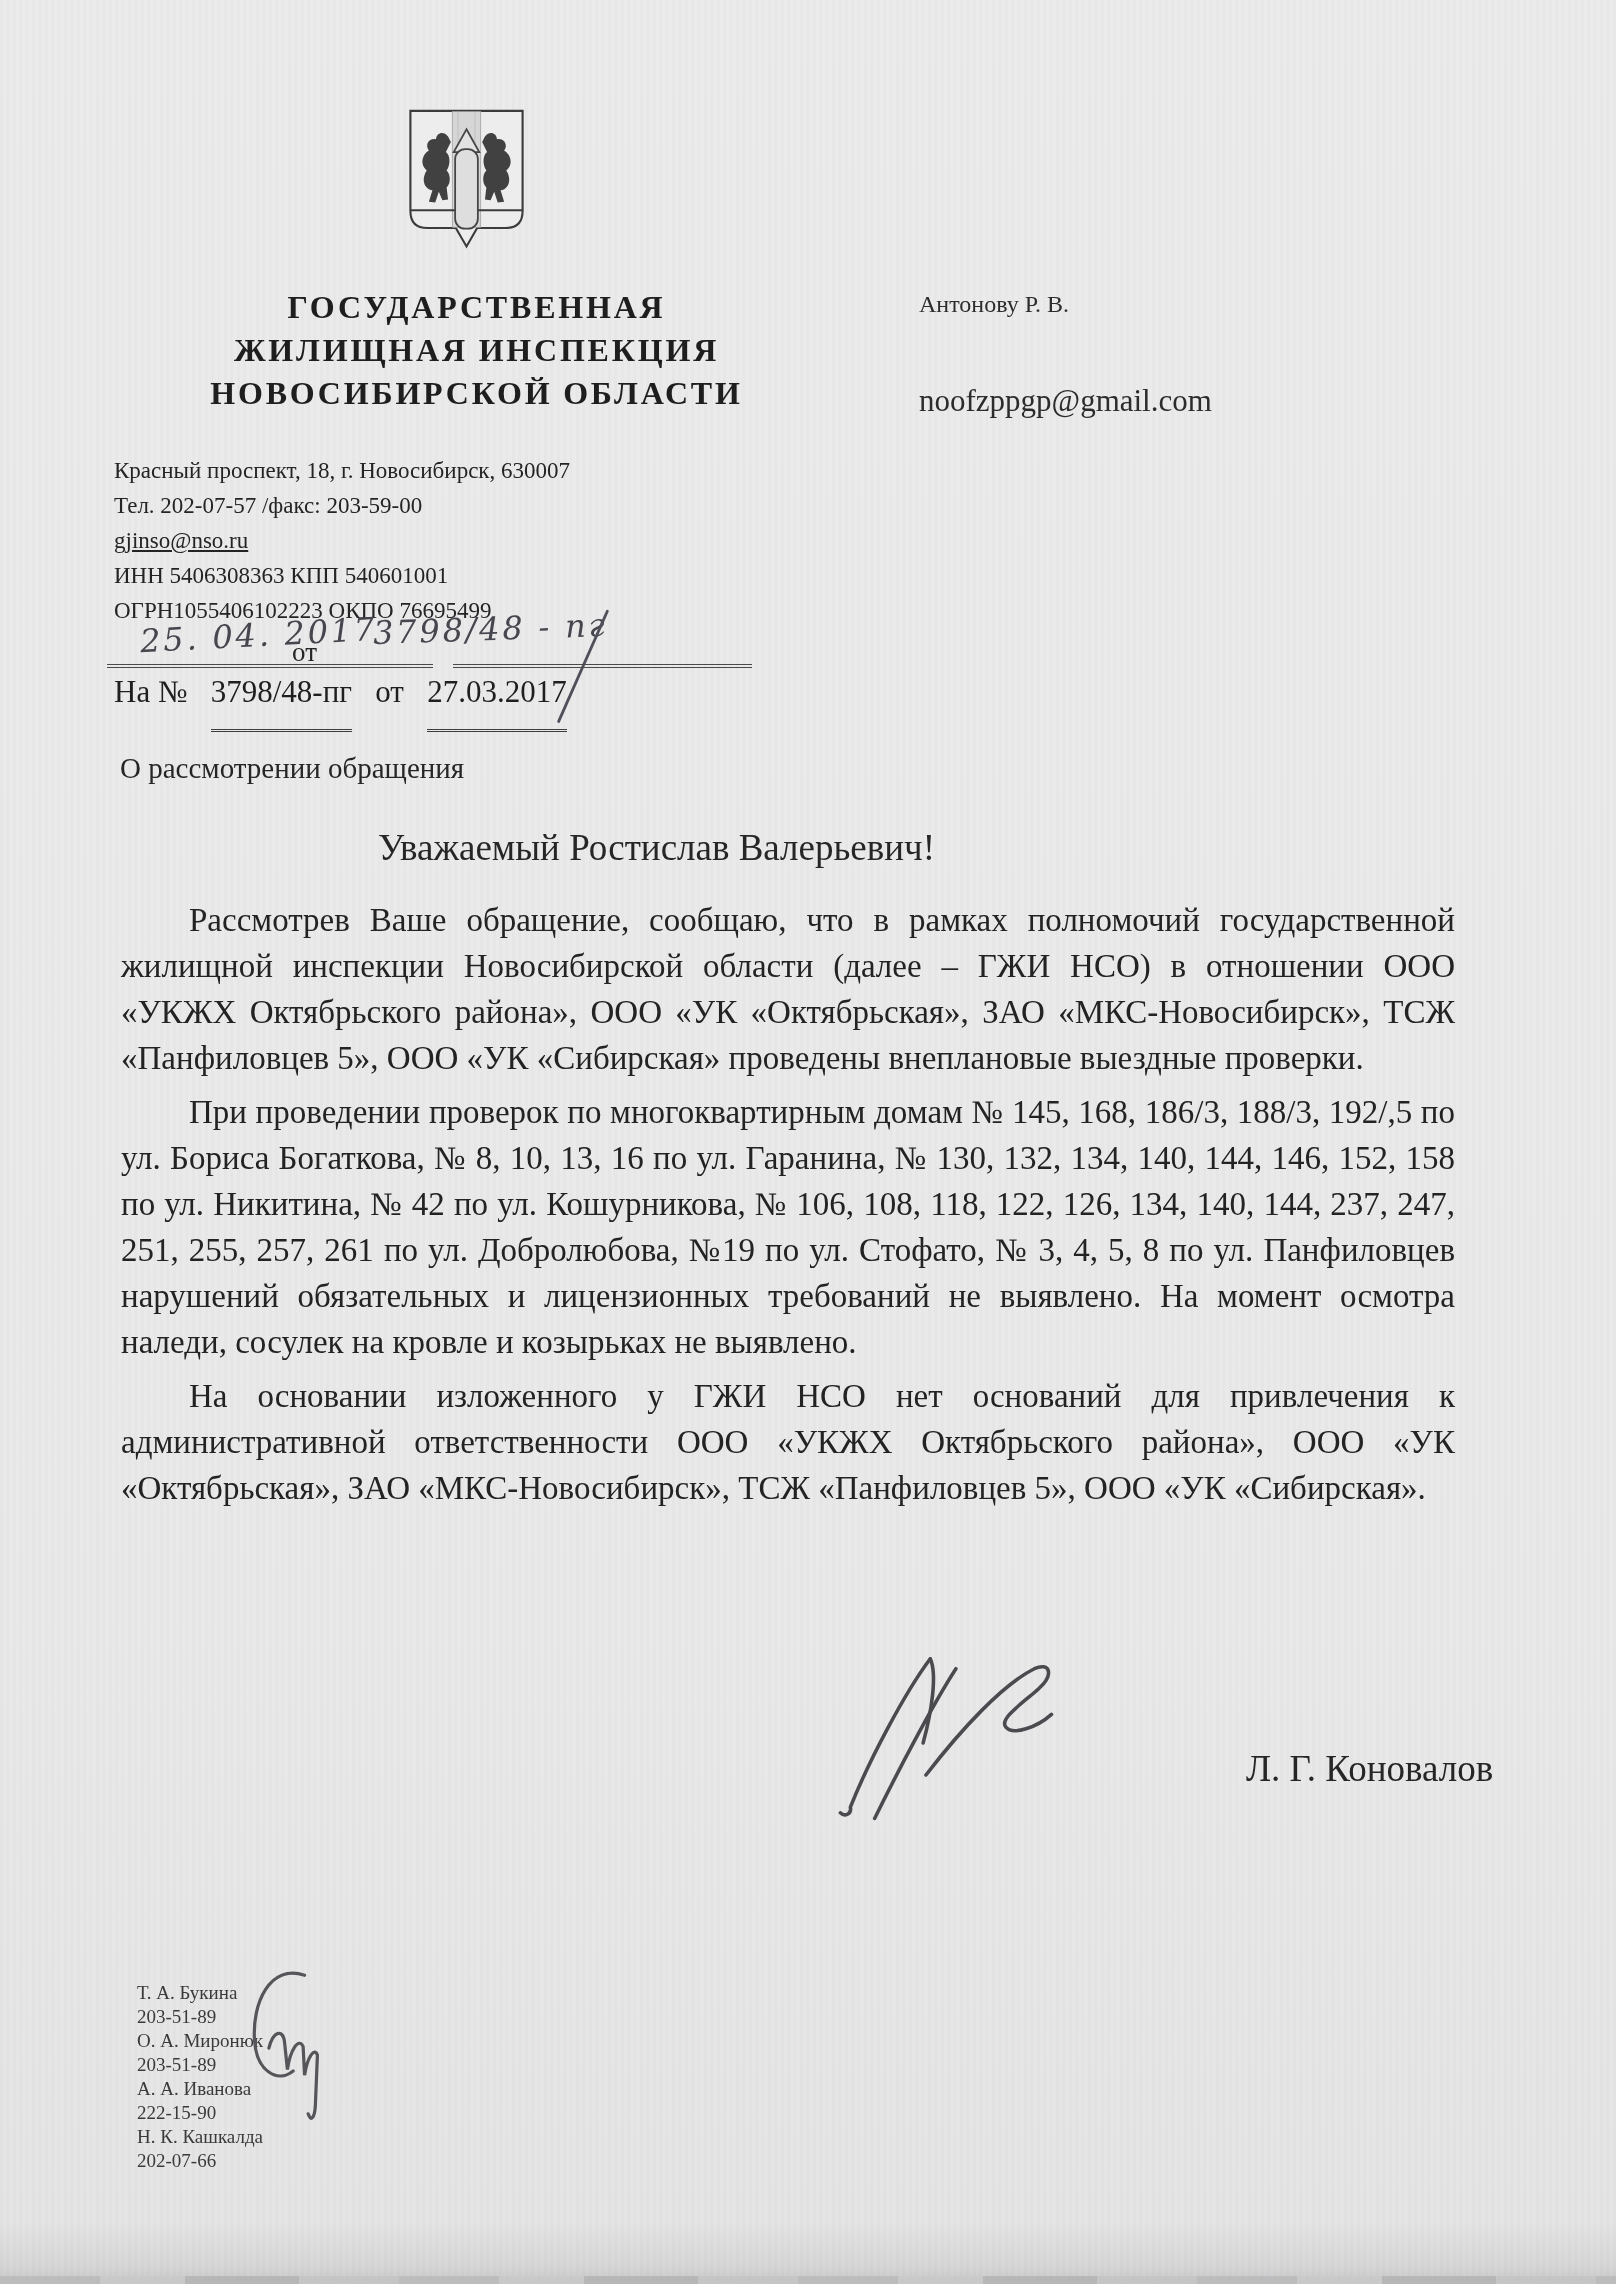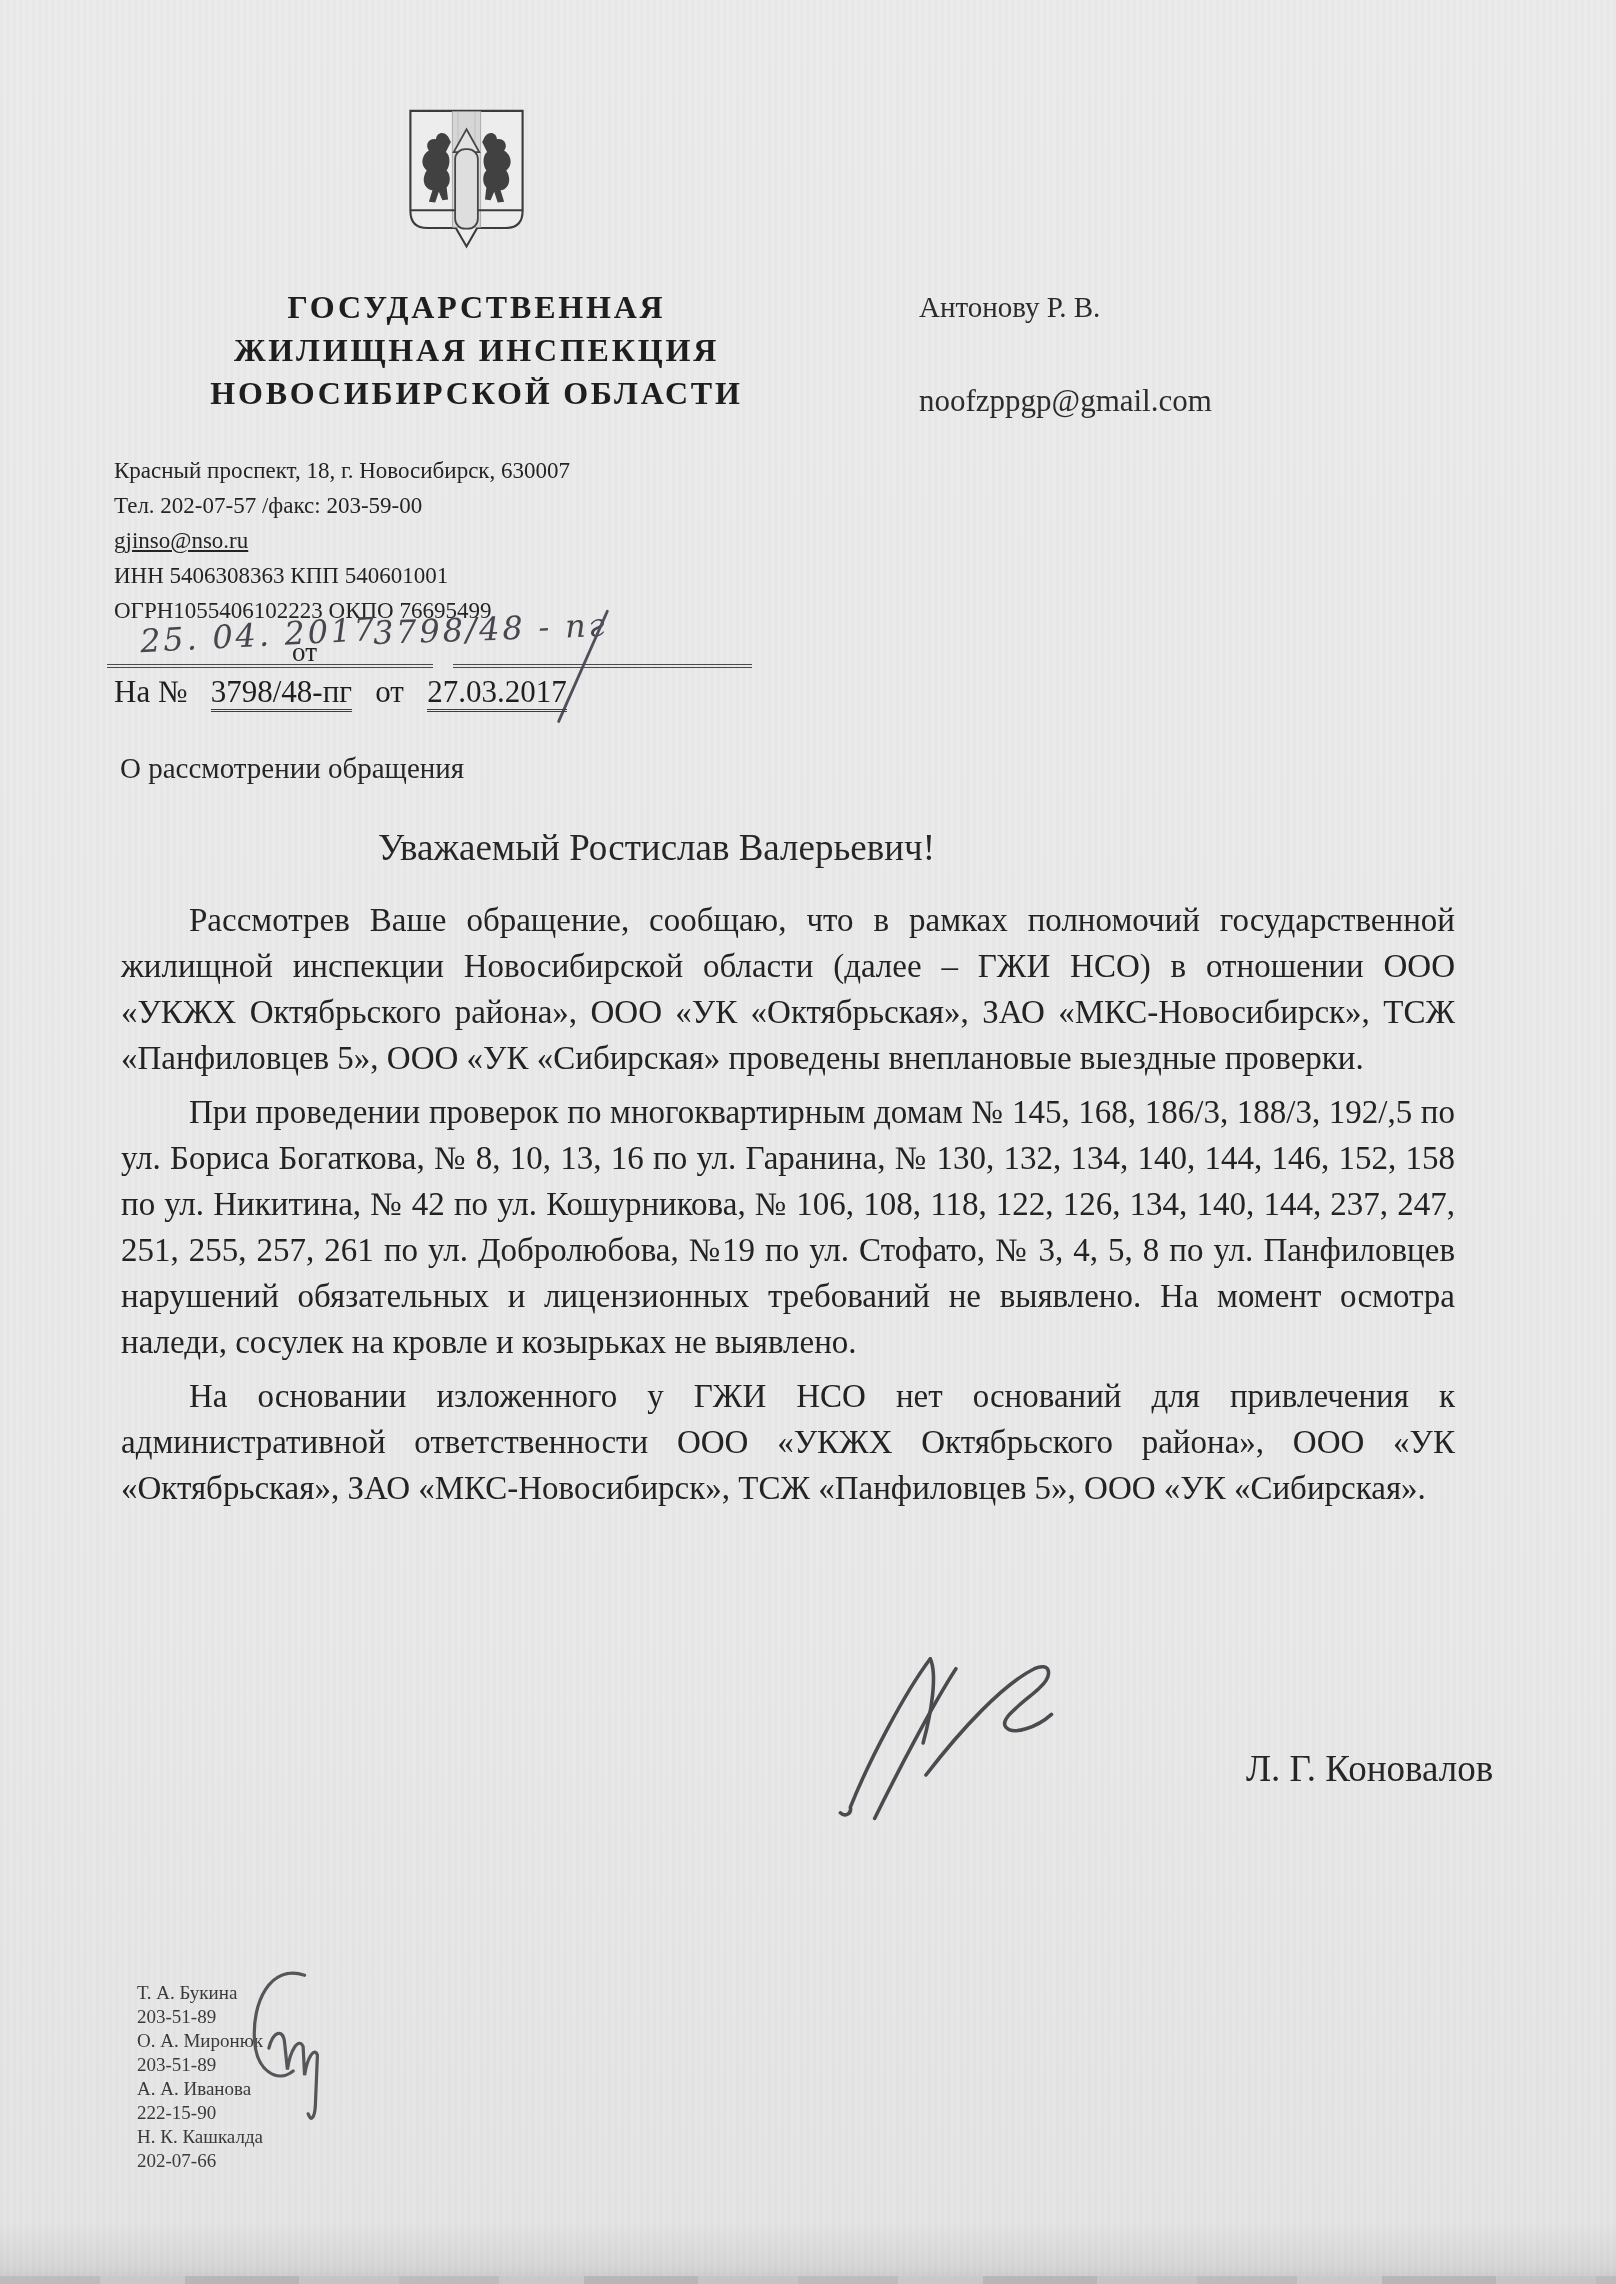--- a/index.html
+++ b/index.html
@@ -17,42 +17,42 @@
   .abs { position: absolute; }
 
   
   .coat { left: 405px; top: 108px; width: 123px; height: 142px; }
   .org-block {
     left: 124px; top: 286px; width: 705px;
     text-align: center; font-weight: bold;
     font-size: 32px; line-height: 43px; letter-spacing: 2.8px;
     color: #1e1e1e;
   }
-  .recipient-name { left: 919px; top: 291px; font-size: 29px; color: #2c2c2c; }
+  .recipient-name { left: 919px; top: 291px; font-size: 24px; color: #2c2c2c; }
   .recipient-email { left: 919px; top: 383px; font-size: 31px; color: #2c2c2c; }
 
   .addr-block {
     left: 114px; top: 453px; width: 705px;
     font-size: 23px; line-height: 35px; color: #242424;
   }
   .addr-email { text-decoration: underline; }
 
   
   .hw {
     font-style: italic; color: #46464e; letter-spacing: 2.8px;
     font-family: "DejaVu Serif", serif;
   }
   .hw-date { left: 140px; top: 616px; font-size: 32px; transform: rotate(-3deg); }
   .ot-printed { left: 292px; top: 637px; font-size: 27px; }
   .hw-number { left: 373px; top: 610px; font-size: 32px; transform: rotate(-2deg); }
   .hw-slash { left: 550px; top: 607px; }
   .uline-1 { left: 107px; top: 640px; width: 326px; border-bottom: 4.3px double #4a4a4a; height: 24px; }
   .uline-2 { left: 453px; top: 640px; width: 299px; border-bottom: 4.3px double #4a4a4a; height: 24px; }
   .ref-line { left: 114px; top: 674px; font-size: 31px; color: #1f1f1f; white-space: nowrap; }
-  .ref-uline { border-bottom: 3.6px double #3d3d3d; padding-bottom: 0; }
+  .ref-uline { border-bottom: 3.6px double #3d3d3d; padding-bottom: 20px; }
 
   .subject { left: 120px; top: 752px; font-size: 29px; }
   .salutation { left: 378px; top: 826px; font-size: 37px; }
 
   .body-text {
     left: 113px; top: 889px; width: 1350px;
     font-size: 33px; line-height: 46px; text-align: justify; color: #232323;
   }
   .body-text p { margin: 8px; text-indent: 68px; }
 

